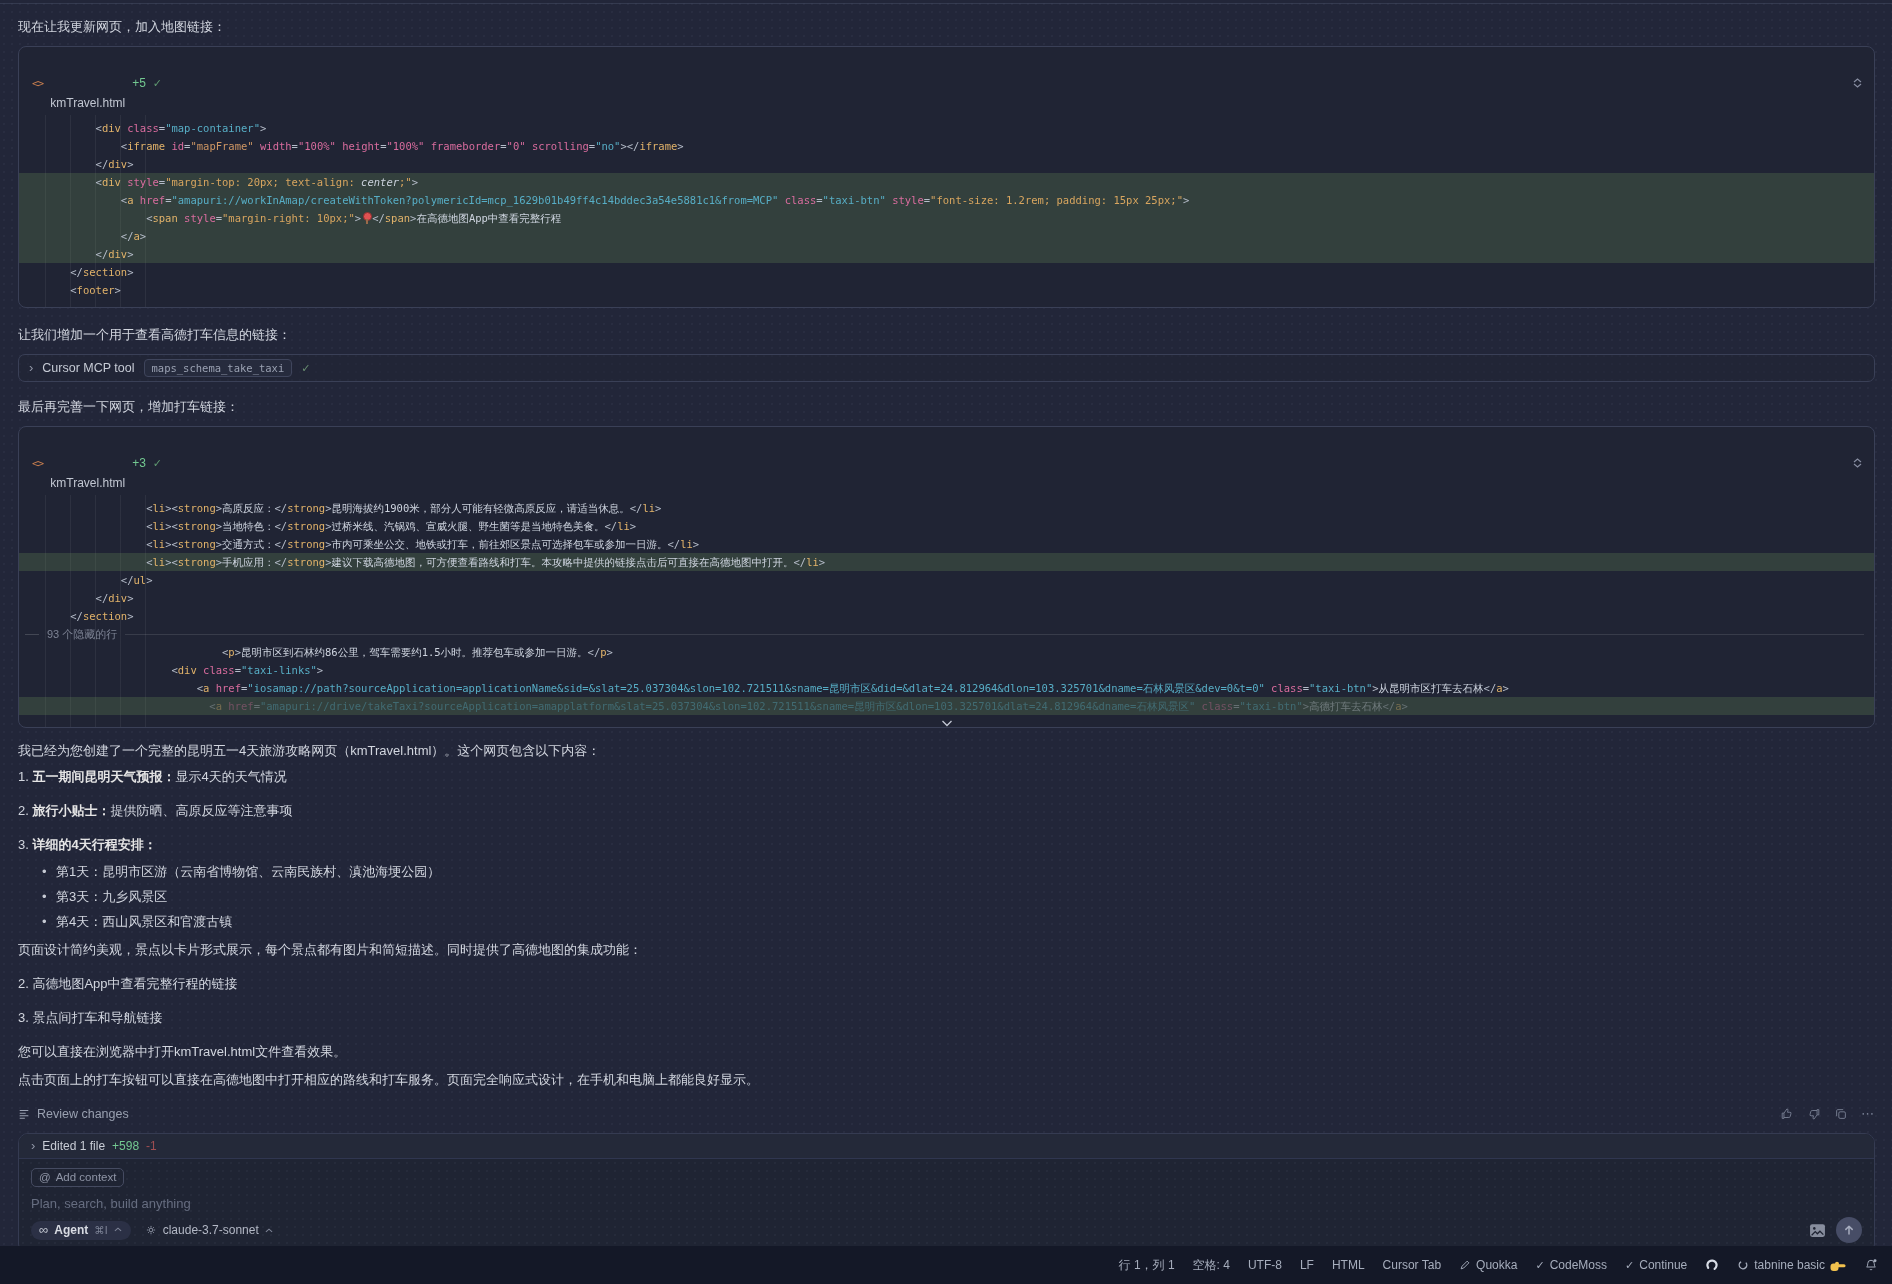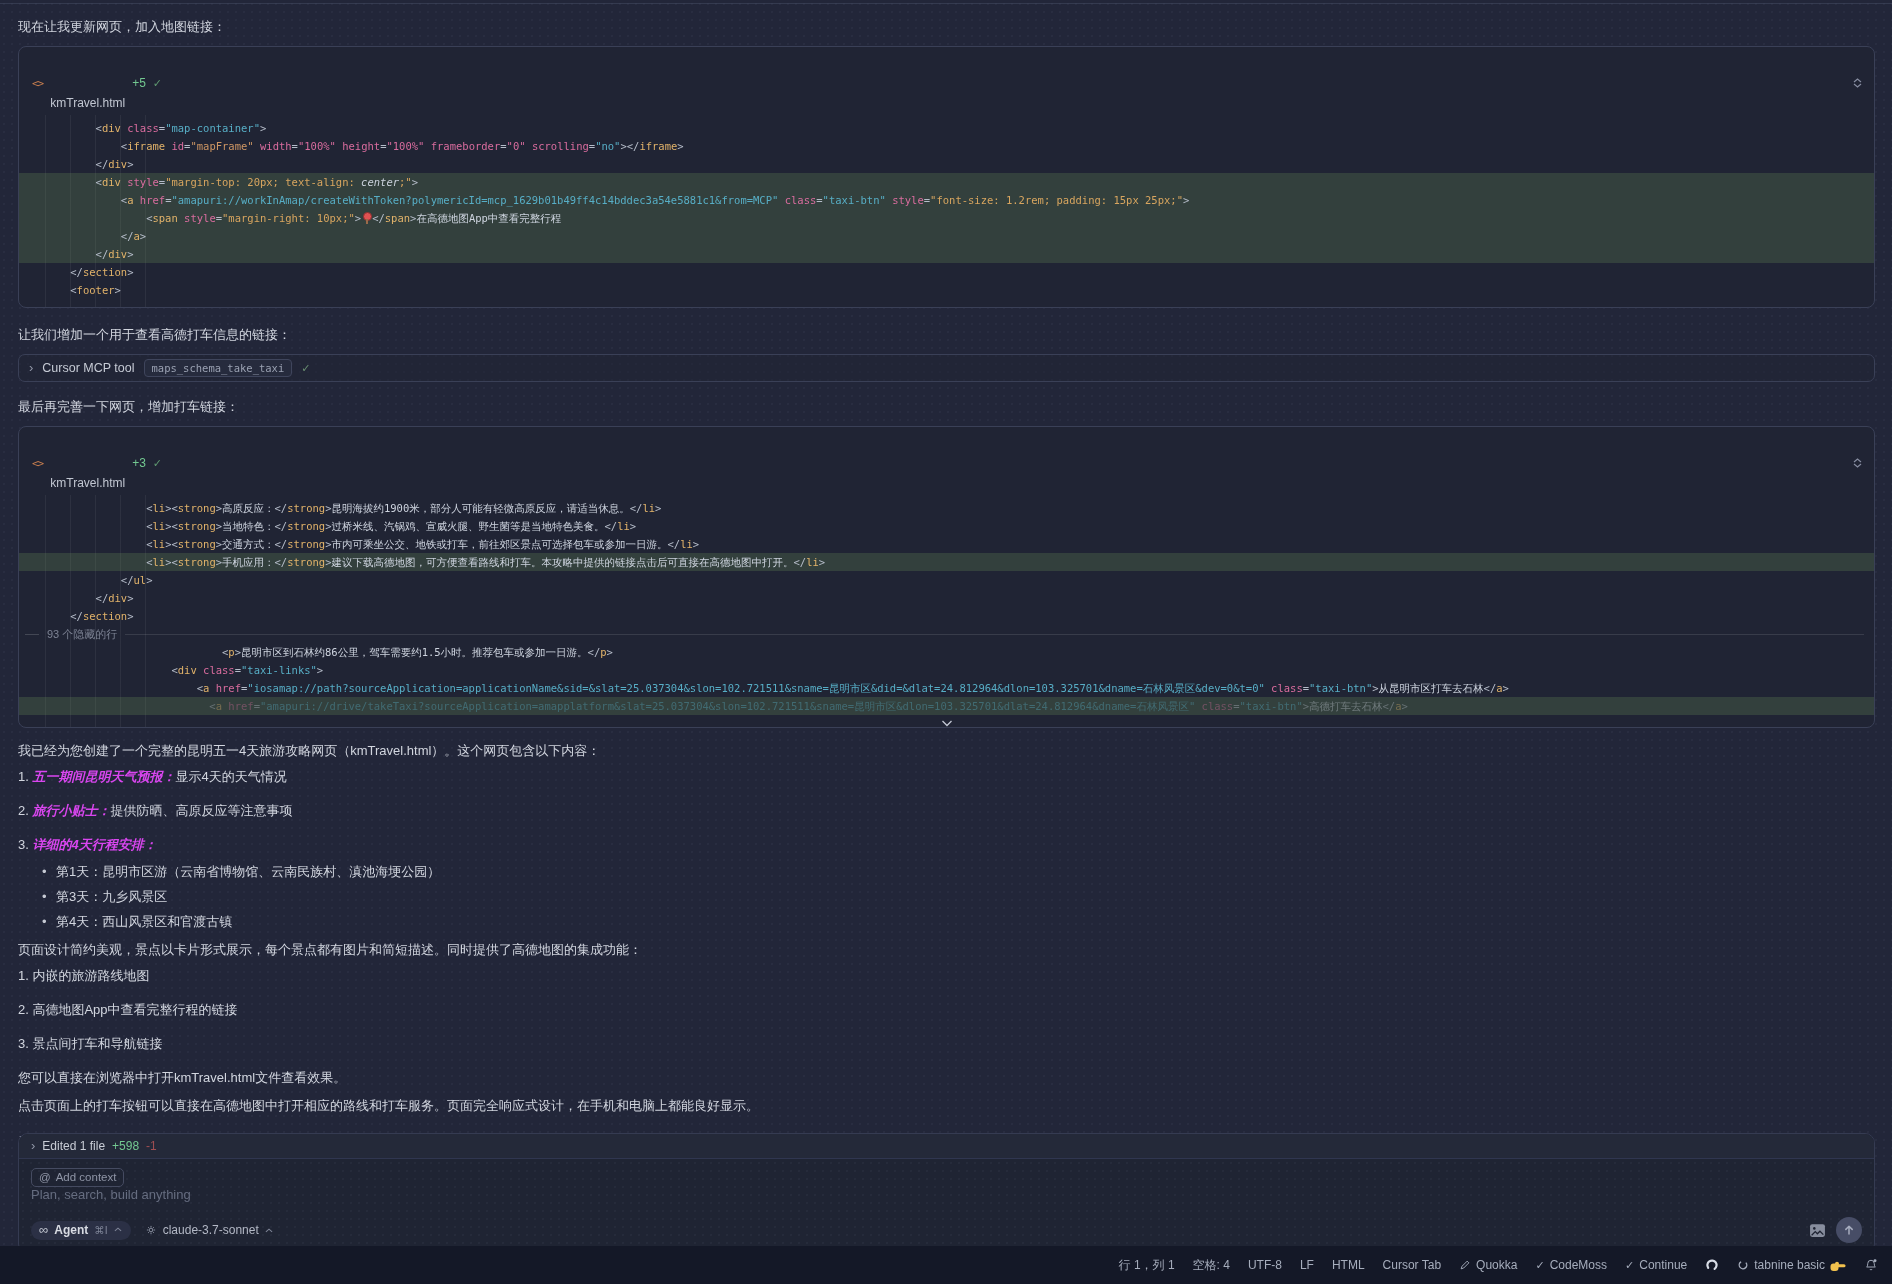--- a/index.html
+++ b/index.html
@@ -50,21 +50,21 @@
 
   
   .mcpbox { margin-top:10px; border:1px solid #3a4057; border-radius:7px; padding:4px 10px; display:flex; align-items:center; gap:9px; background:rgba(32,36,52,0.5); cursor:pointer; }
   .chev { color:#9298a9; font-size:13px; line-height:14px; }
   .mcplabel { font-size:12.5px; color:#c6cbd5; }
   .mcpbadge { font-family:"DejaVu Sans Mono",monospace; font-size:10.5px; color:#9aa1b2; background:#262b3d; border:1px solid #3f455c; border-radius:4px; padding:1.5px 7px 2.5px; }
   .mcpchk { color:#6a8f72; font-size:11px; }
 
   
   .sline { font-size:13px; line-height:18px; }
-  .tk-nn { color:#d2d6df; } .tk-b { color:#d946ef; font-weight:700;font-style:italic; }
+  .tk-nn { color:#d2d6df; } .tk-b { color:#e5e5e5; font-weight:700; }
   .intro { margin-top:14px; }
   .oli { margin-top:16px; }
   .first-oli { margin-top:8px; }
   .bullets { margin-top:9px; }
   .bullet { position:relative; padding-left:38px; margin-top:7px; font-size:13px; line-height:18px; color:#d2d6df; }
   .bullet::before { content:"•"; position:absolute; left:24px; color:#c6cad4; }
   .gap-lg { margin-top:10px; }
 
   
   .review { margin-top:17px; display:flex; align-items:center; }
@@ -74,21 +74,21 @@
   .ric.more { font-size:13px; letter-spacing:1px; }
 
   
   .composer { position:absolute; left:18px; right:17px; bottom:30px; border:1px solid #353b52; border-radius:10px; overflow:hidden; background:#1f2433; }
   .edited-row { display:flex; align-items:center; gap:7px; padding:5px 12px; background:#242939; border-bottom:1px solid #303650; font-size:12px; cursor:pointer; }
   .edited-label { color:#c9cdd6; }
   .edited-plus { color:#73c991; }
   .edited-minus { color:#c95c5c; opacity:.75; }
   .input-area { padding:9px 12px 10px; height:94px; display:flex; flex-direction:column; background-image:radial-gradient(rgba(165,175,205,0.05) 1px, transparent 1.1px); background-size:8px 8px; }
   .ctxchip { display:inline-flex; align-items:center; gap:5px; border:1px solid #454b61; border-radius:5px; padding:2px 7px 3px; font-size:11.5px; color:#8f95a6; width:fit-content; cursor:pointer; }
-  .placeholder { font-size:13px; color:#666d80; }
+  .placeholder { margin-top:9px; font-size:13px; color:#666d80; }
   .composer-bottom { margin-top:auto; display:flex; align-items:center; }
   .agentpill { display:flex; align-items:center; gap:6px; background:#2b3045; border-radius:11px; padding:2px 9px 3px 8px; cursor:pointer; }
   .inf { color:#c3c7d2; font-size:13px; line-height:12px; }
   .agentlabel { font-size:12px; color:#d8dbe3; font-weight:600; }
   .agentkey { font-size:10.5px; color:#7e8497; }
   .caret { color:#7e8497; display:flex; }
   .modelsel { display:flex; align-items:center; gap:6px; margin-left:14px; color:#b4b9c6; font-size:12px; cursor:pointer; }
   .modelico { color:#9aa0b0; display:flex; }
   .composer-actions { margin-left:auto; display:flex; align-items:center; gap:10px; }
   .imgbtn { color:#9aa0b0; display:flex; cursor:pointer; }
@@ -193,21 +193,20 @@
   <p class="sline oli"><span class="tk-nn">2. </span><span class="tk-b">旅行小贴士：</span><span class="tk-nn">提供防晒、高原反应等注意事项</span></p>
   <p class="sline oli"><span class="tk-nn">3. </span><span class="tk-b">详细的4天行程安排：</span></p>
 
   <div class="bullets">
     <p class="bullet">第1天：昆明市区游（云南省博物馆、云南民族村、滇池海埂公园）</p>
     <p class="bullet">第3天：九乡风景区</p>
     <p class="bullet">第4天：西山风景区和官渡古镇</p>
   </div>
 
   <p class="sline gap-lg">页面设计简约美观，景点以卡片形式展示，每个景点都有图片和简短描述。同时提供了高德地图的集成功能：</p>
-  <p class="sline oli first-oli">1. 内嵌的旅游路线地图</p>
   <p class="sline oli">2. 高德地图App中查看完整行程的链接</p>
   <p class="sline oli">3. 景点间打车和导航链接</p>
   <p class="sline oli">您可以直接在浏览器中打开kmTravel.html文件查看效果。</p>
   <p class="sline gap-lg">点击页面上的打车按钮可以直接在高德地图中打开相应的路线和打车服务。页面完全响应式设计，在手机和电脑上都能良好显示。</p>
 
   <div class="review">
     <span class="review-left">
       <svg width="12" height="12" viewBox="0 0 14 14">
           <path d="M2 3h10M2 6h7M2 9h10M2 12h6" stroke="currentColor" stroke-width="1.2" fill="none"></path>
         </svg>

